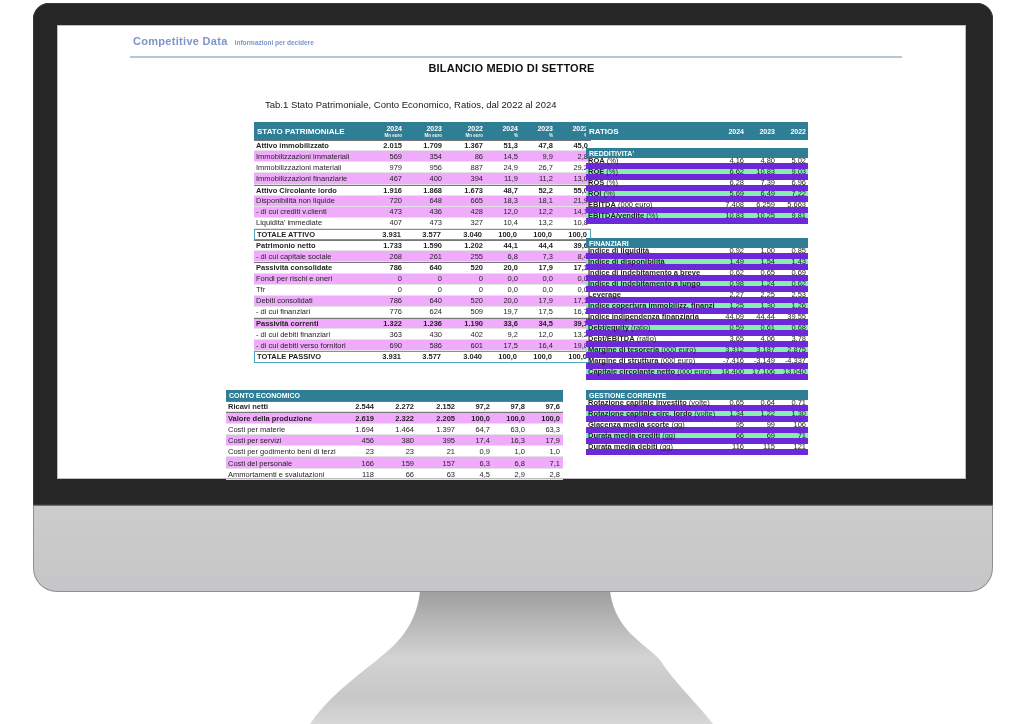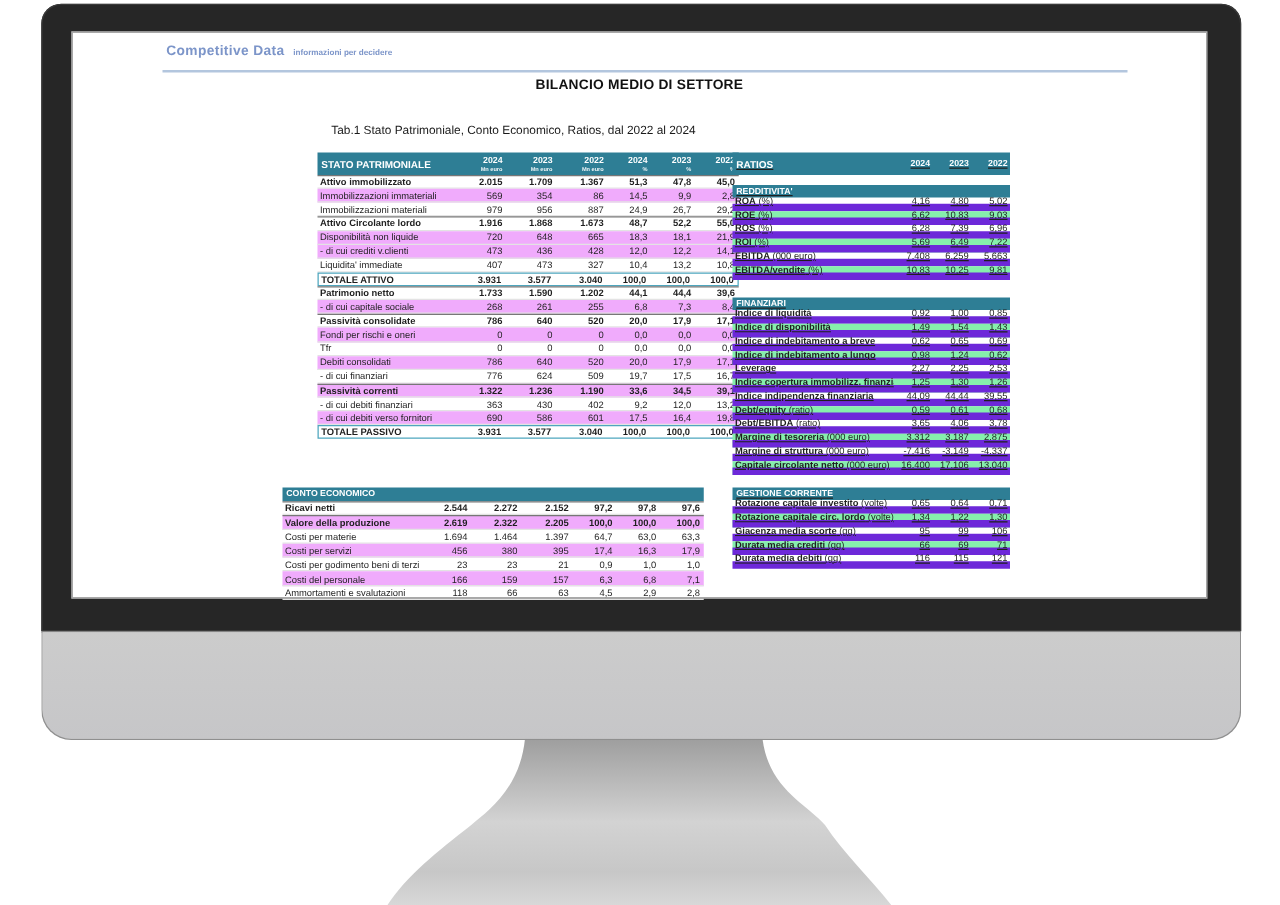--- a/index.html
+++ b/index.html
@@ -20,21 +20,21 @@
   .brand-row{position:absolute;left:75px;top:9px;white-space:nowrap;}
   .brand{font-size:11px;font-weight:bold;color:#7c95c9;letter-spacing:.3px;}
   .tagline{font-size:6.5px;font-weight:bold;color:#7c95c9;margin-left:7px;}
   .brand-rule{position:absolute;left:72px;top:30px;width:772px;height:2px;background:#b3c6de;}
   .title{position:absolute;left:0;top:36px;width:100%;text-align:center;font-size:11px;
     font-weight:bold;color:#111;letter-spacing:.2px;}
   .subtitle{position:absolute;left:179px;top:73px;font-size:9.5px;color:#1a1a1a;margin-left:28px;}
 
   .sp{position:absolute;left:168px;top:96px;width:337px;margin-left:28px;}
   .ce{position:absolute;left:168px;top:364px;width:337px;}
-  .rt{position:absolute;left:528px;top:96px;width:222px;text-decoration:underline;}
+  .rt{position:absolute;left:528px;top:96px;width:222px;}
 
   
   .hbar{height:18px;background:#2e7e95;color:#fff;display:flex;box-sizing:border-box;}
   .htitle{flex:1;font-size:8px;font-weight:bold;align-self:center;padding-left:3px;white-space:nowrap;}
   .hcol{display:flex;flex-direction:column;justify-content:center;text-align:right;
     padding-right:3px;box-sizing:border-box;flex:none;}
   .hy{font-size:7px;font-weight:bold;line-height:8px;}
   .hu{font-size:4.5px;font-weight:bold;line-height:5px;opacity:.92;}
   .bar{height:11px;background:#2e7e95;color:#fff;font-size:7px;font-weight:bold;display:flex;
     align-items:center;padding-left:3px;box-sizing:border-box;}
@@ -137,20 +137,29 @@
           </div>
           <div class="trow">
             <span class="lbl">Immobilizzazioni materiali</span>
             <span class="num w40">979</span>
             <span class="num w40">956</span>
             <span class="num w41">887</span>
             <span class="num w35">24,9</span>
             <span class="num w35">26,7</span>
             <span class="num w35">29,2</span>
           </div>
+          <div class="trow stripe">
+            <span class="lbl">Immobilizzazioni finanziarie</span>
+            <span class="num w40">467</span>
+            <span class="num w40">400</span>
+            <span class="num w41">394</span>
+            <span class="num w35">11,9</span>
+            <span class="num w35">11,2</span>
+            <span class="num w35">13,0</span>
+          </div>
           <div class="trow b">
             <span class="lbl">Attivo Circolante lordo</span>
             <span class="num w40">1.916</span>
             <span class="num w40">1.868</span>
             <span class="num w41">1.673</span>
             <span class="num w35">48,7</span>
             <span class="num w35">52,2</span>
             <span class="num w35">55,0</span>
           </div>
           <div class="trow stripe">

